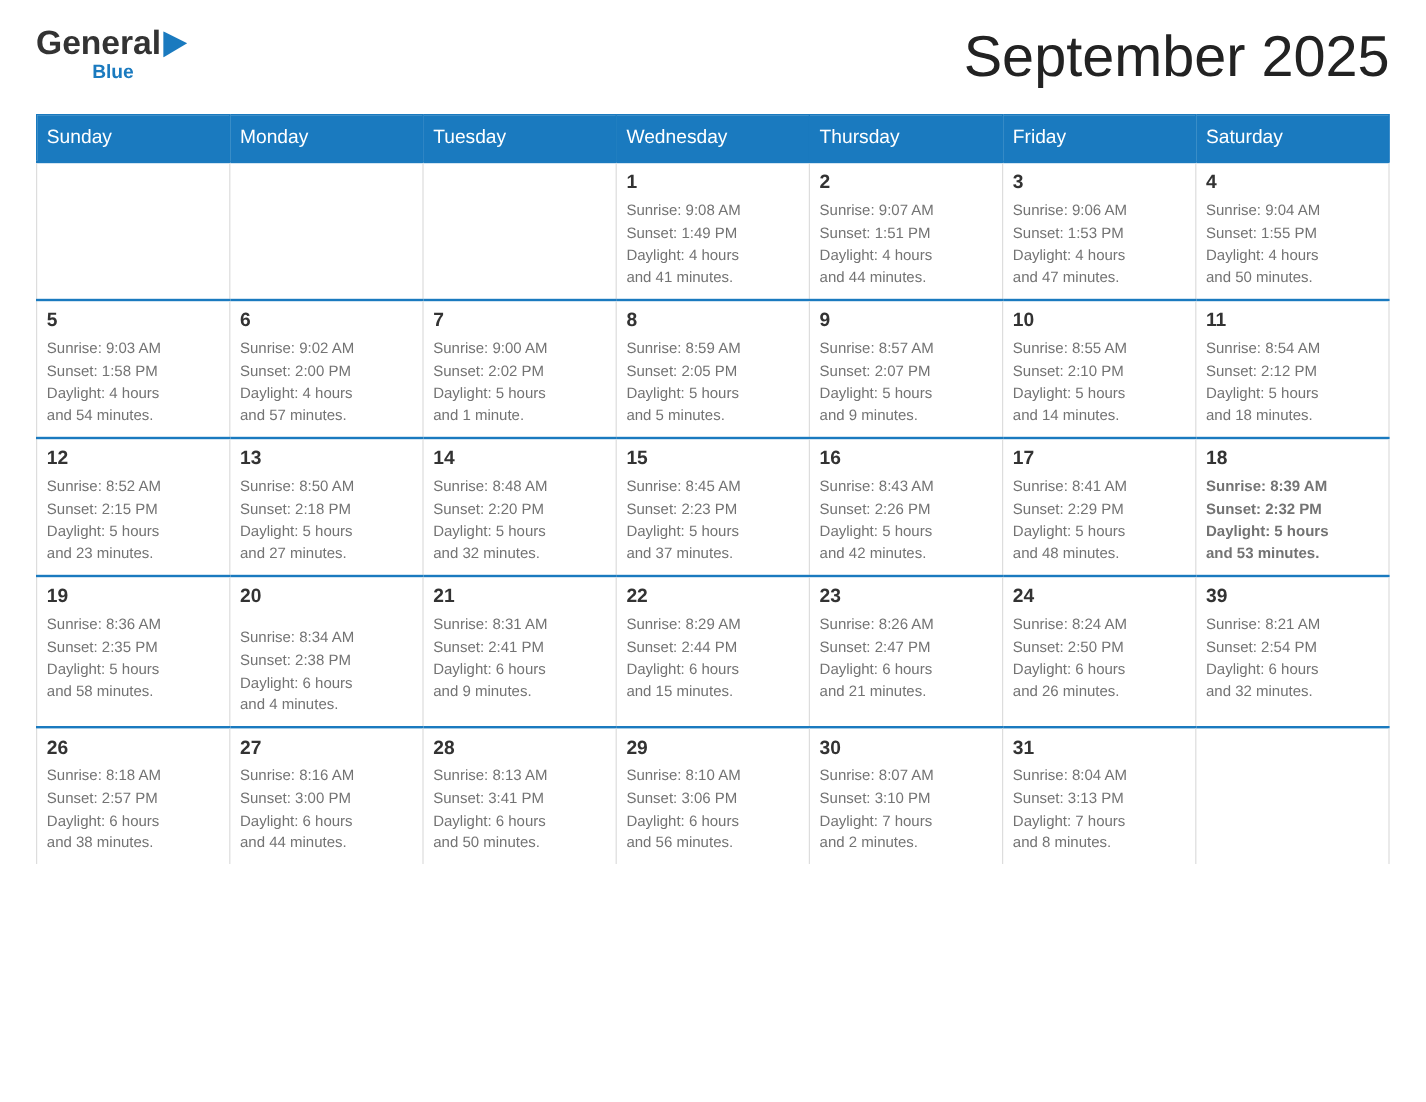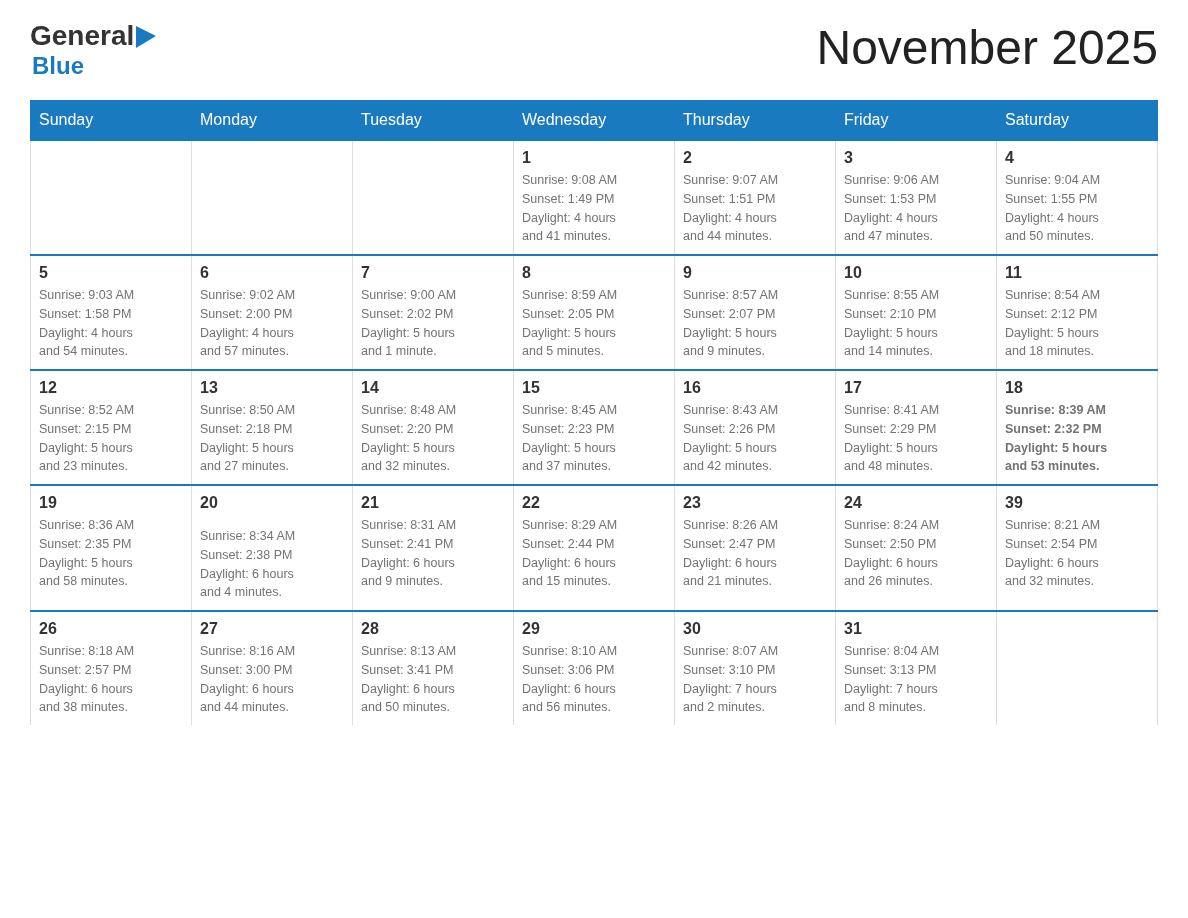--- a/index.html
+++ b/index.html
@@ -12,36 +12,37 @@
     }
     .header {
       display: flex;
       justify-content: space-between;
       align-items: flex-start;
       margin-bottom: 20px;
     }
     .logo {
       display: flex;
       align-items: center;
+      text-align: center;
     }
     .logo-text-general {
       font-size: 28px;
       font-weight: bold;
       color: #333;
     }
     .logo-wrapper {
       display: flex;
       flex-direction: column;
     }
     .logo-line1 {
       display: flex;
       align-items: center;
     }
     .logo-line2 {
-      font-size: 24px;
+      font-size: 16px;
       font-weight: bold;
       color: #1a7abf;
       margin-left: 2px;
     }
     .title-section {
       text-align: right;
     }
     .month-year {
       font-size: 48px;
       font-weight: normal;
@@ -105,21 +106,21 @@
         <svg width="20" height="22" viewBox="0 0 20 22" style="margin-left:2px; margin-top:2px;">
           <polygon points="0,0 20,10 0,22" fill="#1a7abf"></polygon>
         </svg>
       </div>
       <div>
         <span class="logo-line2">Blue</span>
       </div>
     </div>
   </div>
   <div class="title-section">
-    <div class="month-year">November 2025</div>
+    <div class="month-year">September 2025</div>
   </div>
 </div>
 
 <table class="calendar">
   <thead>
     <tr>
       <th>Sunday</th>
       <th>Monday</th>
       <th>Tuesday</th>
       <th>Wednesday</th>

